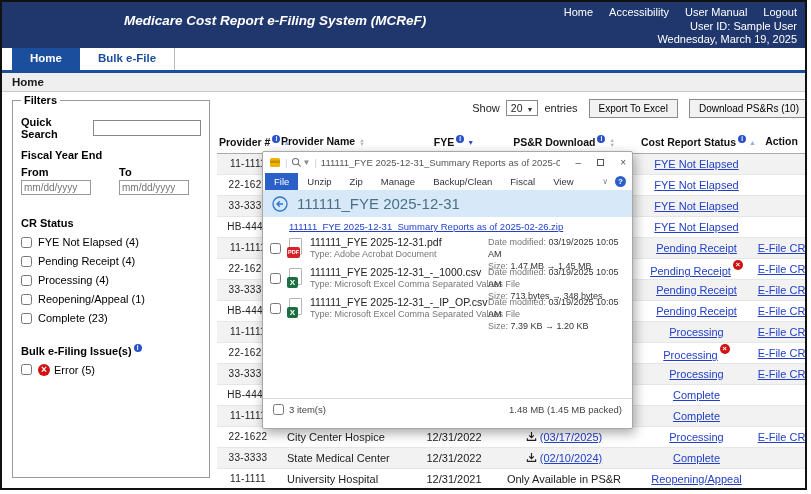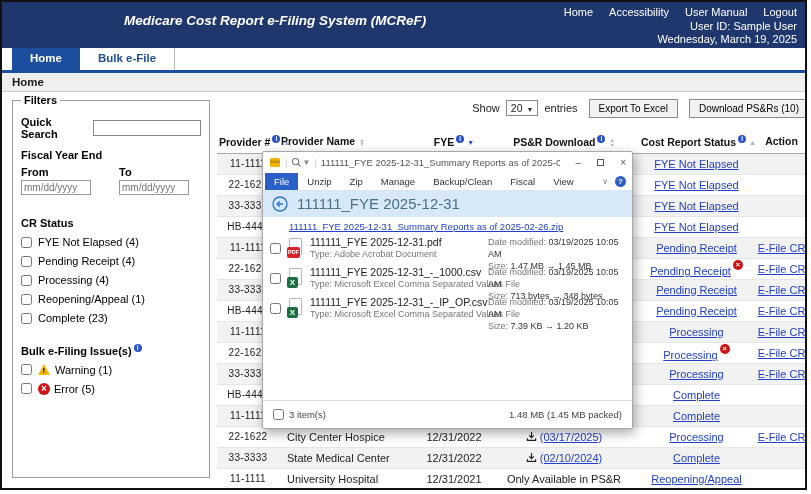--- a/index.html
+++ b/index.html
@@ -89,21 +89,21 @@
   .ficon { margin: 0 6px 0 6px; position: relative; width: 17px; height: 20px; }
   .page-shape { position: absolute; left: 2px; top: 0; width: 13px; height: 17px; background: #fff; border: 1px solid #b5b5b5; border-radius: 1px; }
   .badge { position: absolute; left: 0; bottom: 0; font-weight: bold; color: #fff; text-align: center; }
   .badge.pdf { width: 13px; height: 11px; background: #d6232a; font-size: 5.5px; line-height: 11px; border-radius: 2px; }
   .badge.xls { width: 11px; height: 11px; background: #1d6f42; font-size: 8px; line-height: 11px; border-radius: 2px; }
   .fmeta { line-height: 12px; }
   .fname { font-size: 10.5px; color: #222; cursor: pointer; }
   .ftype { font-size: 9px; color: #767676; }
   .fright { position: absolute; left: 225px; top: 3px; font-size: 9px; color: #767676; line-height: 12px; }
   .fright b { color: #333; font-weight: normal; }
-  .pfooter { position: absolute; bottom: 0; left: 0; right: 0; height: 28px; border-top: 1px solid #ddd; display: flex; align-items: center; justify-content: space-between; padding: 0 10px; font-size: 9.5px; color: #444; }
+  .pfooter { position: absolute; bottom: 8px; left: 0; right: 0; height: 22px; border-top: 1px solid #ddd; display: flex; align-items: center; justify-content: space-between; padding: 0 10px; font-size: 9.5px; color: #444; }
   .pfooter .left { display: flex; align-items: center; gap: 5px; }
   .pfooter input { width: 11px; height: 11px; }
 </style>
 </head>
 <body>
 
 <div class="window">
 
   <div class="hdr">
     <div class="app-title">Medicare Cost Report e-Filing System (MCReF)</div>
@@ -158,25 +158,20 @@
             <input type="checkbox" style="">
             <span>Reopening/Appeal (1)</span>
           </div>
           <div class="chk-row">
             <input type="checkbox" style="">
             <span>Complete (23)</span>
           </div>
         </div>
       <div class="flabel" style="margin-top:20px"><span>Bulk e-Filing Issue(s)</span><span class="icon-info">i</span></div>
       <div id="bulk-issues-list">
-          <div class="chk-row">
-            <input type="checkbox" style="">
-            <span class="icon-warning"></span>
-            <span>Warning (1)</span>
-          </div>
           <div class="chk-row">
             <input type="checkbox" style="">
             <span class="icon-error"></span>
             <span>Error (5)</span>
           </div>
         </div>
     </fieldset>
 
     <div class="main">
       <div class="controls">

